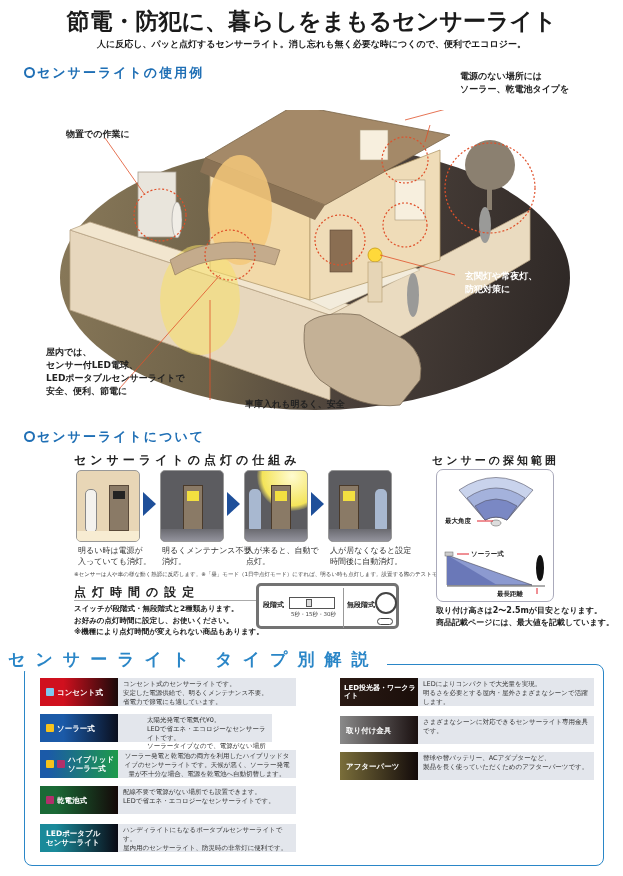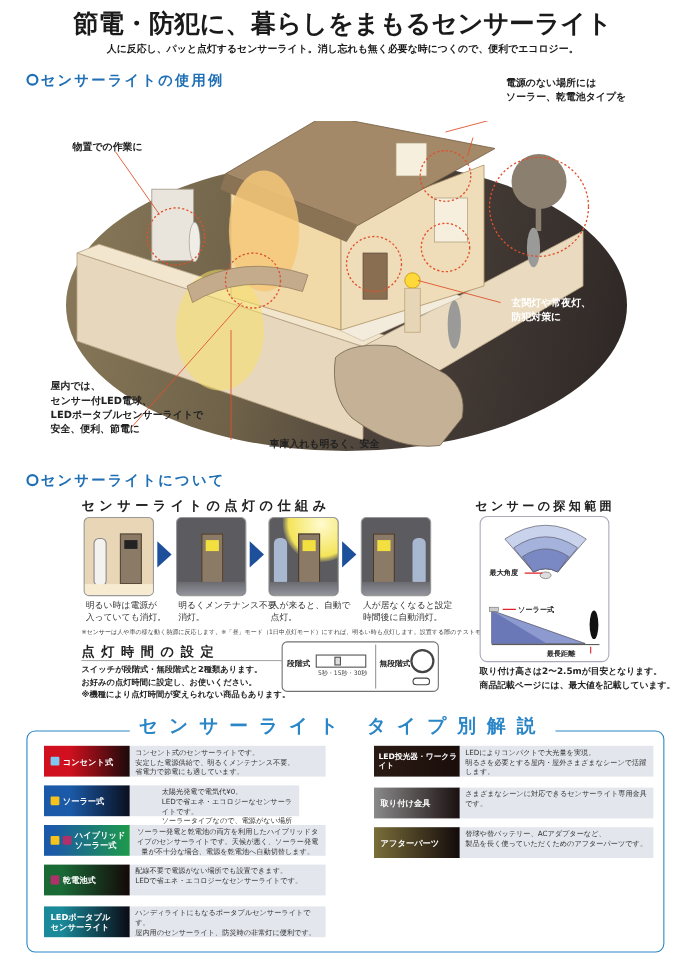--- a/index.html
+++ b/index.html
@@ -24,30 +24,30 @@
   
   .steps-title { position: absolute; left: 74px; top: 452px; font-size: 12px; font-weight: bold; letter-spacing: 4px; color: #222; }
   .step { position: absolute; top: 470px; width: 64px; height: 72px; border-radius: 5px; overflow: hidden; border: 1px solid #999; }
   .step-cap { position: absolute; top: 546px; font-size: 8px; color: #333; line-height: 1.35; white-space: pre-line; }
   .arrow { position: absolute; top: 492px; width: 0; height: 0; border-top: 12px solid transparent; border-bottom: 12px solid transparent; border-left: 13px solid #1e4f9a; }
   .note-small { position: absolute; left: 74px; top: 571px; font-size: 5.5px; color: #444; }
 
   .timer-title { position: absolute; left: 74px; top: 584px; font-size: 12px; font-weight: bold; letter-spacing: 6px; color: #222; }
   .timer-line { position: absolute; left: 74px; top: 600px; width: 182px; height: 1px; background: #aaa; }
   .timer-text { position: absolute; left: 74px; top: 603px; font-size: 7.5px; font-weight: bold; line-height: 1.55; color: #222; white-space: pre-line; }
-  .timer-box { position: absolute; left: 256px; top: 583px; width: 143px; height: 46px; border: 1px solid #737373; border-radius: 5px; }
+  .timer-box { position: absolute; left: 256px; top: 583px; width: 143px; height: 46px; border: 3px solid #737373; border-radius: 5px; }
 
   
   .range-title { position: absolute; left: 432px; top: 453px; font-size: 11px; font-weight: bold; letter-spacing: 3px; color: #222; }
   .range-box { position: absolute; left: 436px; top: 469px; width: 118px; height: 133px; border: 1px solid #aab; border-radius: 7px; background: #fff; }
   .range-text { position: absolute; left: 436px; top: 605px; font-size: 8px; font-weight: bold; line-height: 1.55; color: #222; white-space: pre-line; }
 
   
   .types-frame { position: absolute; left: 24px; top: 664px; width: 580px; height: 202px; border: 1px solid #2a86c7; border-radius: 8px; }
-  .types-title-wrap { position: absolute; left: 0; top: 648px; width: 623px; text-align: center; }
+  .types-title-wrap { position: absolute; left: 0; top: 648px; width: 623px; text-align: left; }
   .types-title { display: inline-block; background: #fff; padding: 0 8px; font-size: 17px; font-weight: bold; letter-spacing: 10px; color: #2a86c7; }
   .type-row { position: absolute; height: 28px; display: flex; }
   .type-label { width: 78px; height: 28px; display: flex; align-items: center; padding-left: 6px; font-size: 7.5px; font-weight: bold; color: #fff; line-height: 1.2; }
   .type-desc { background: #e3e6ec; height: 28px; padding: 2px 5px; font-size: 6.5px; color: #333; line-height: 1.35; white-space: pre-line; }
   .type-icon { display: inline-block; width: 8px; height: 8px; margin-right: 3px; border-radius: 1px; flex: none; }
 </style>
 </head>
 <body>
 
 <div class="main-title">節電・防犯に、暮らしをまもるセンサーライト</div>

